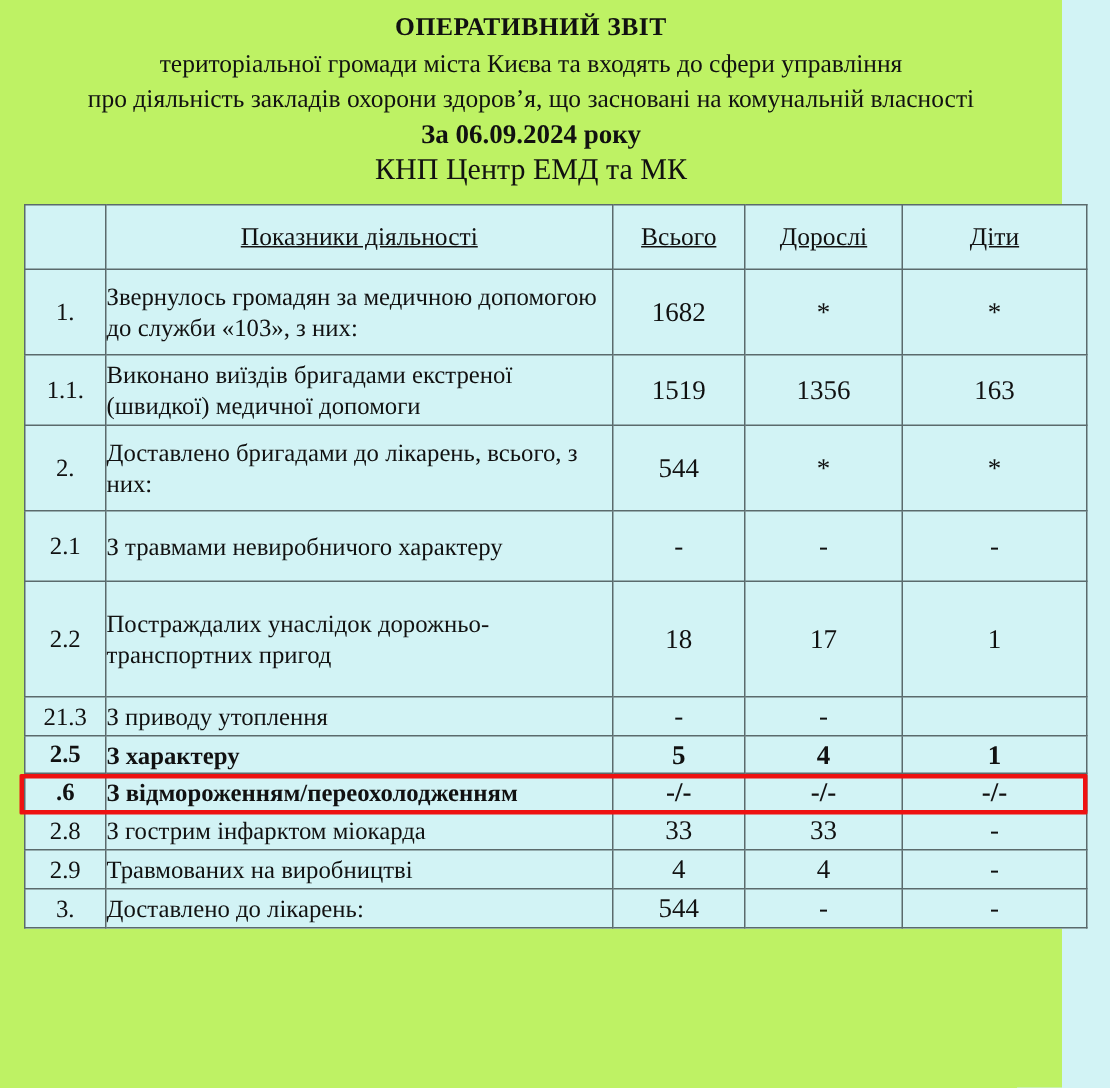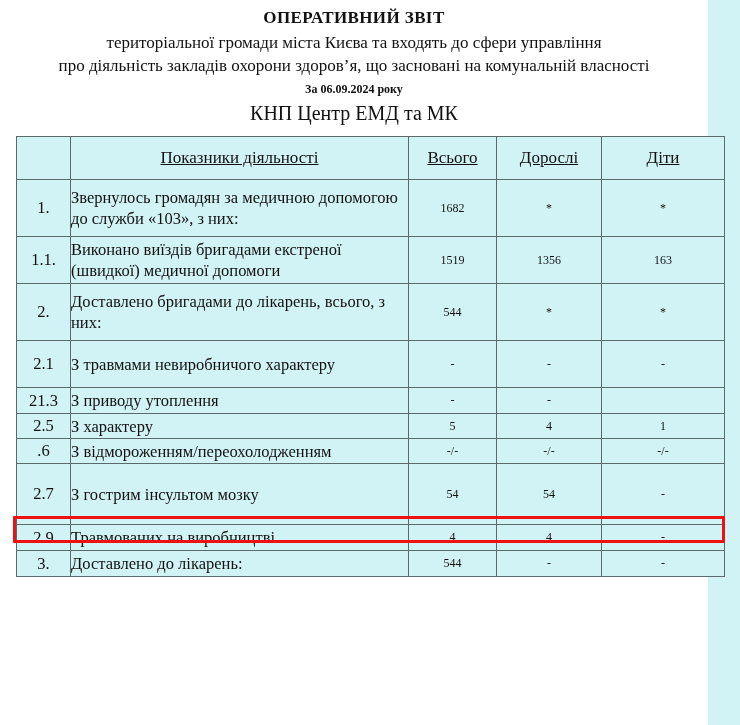--- a/index.html
+++ b/index.html
@@ -13,42 +13,42 @@
     overflow: hidden;
     font-family: "Liberation Serif", "DejaVu Serif", serif;
     color: #111111;
     -webkit-font-smoothing: none;
   }
 
   .page {
     position: relative;
     width: 708px;
     height: 725px;
-    background: #ffffff;
+    background: #bef264;
   }
 
   
   .header {
     padding-top: 7px;
     text-align: center;
   }
   .doc-title {
     font-size: 17px;
     font-weight: bold;
     letter-spacing: 0.4px;
     line-height: 22px;
     margin-bottom: 2px;
   }
   .subtitle-line {
     font-size: 17px;
     line-height: 23px;
     white-space: nowrap;
   }
   .date-line {
-    font-size: 12px;
+    font-size: 18px;
     font-weight: bold;
     line-height: 24px;
   }
   .org-line {
     font-size: 20px;
     line-height: 24px;
   }
 
   
   .table-wrap {
@@ -93,38 +93,38 @@
   .cell-name {
     text-align: left;
     font-size: 16.5px;
     vertical-align: top;
     padding: 3px 4px 0 7px;
     line-height: 21px;
     margin-left: 24px;
   }
   .cell-val {
     text-align: center;
-    font-size: 12px;
+    font-size: 18px;
     font-weight: bold;
     vertical-align: middle;
   }
 
   
   tr.compact .cell-num,
   tr.compact .cell-name {
     vertical-align: middle;
     padding-top: 0;
   }
 
   
   tr.h-tall   td { height: 56px; }
   tr.h-mid    td { height: 46px; }
   tr.h-tall2  td { height: 76px; }
   tr.h-short  td { height: 25px; }
-  tr.h-xshort td { height: 24px; }
+  tr.h-xshort td { height: 24px; font-weight: bold; }
   tr.h-med    td { height: 60px; }
 
   
   .highlight-box {
     position: absolute;
     left: -3px;
     width: 712px;
     border: 3px solid #ee1111;
     box-sizing: border-box;
     pointer-events: none;
@@ -184,20 +184,27 @@
             <td class="cell-val">*</td>
             <td class="cell-val">*</td>
           </tr>
           <tr class="h-mid">
             <td class="cell-num">2.1</td>
             <td class="cell-name">З травмами невиробничого характеру</td>
             <td class="cell-val">-</td>
             <td class="cell-val">-</td>
             <td class="cell-val">-</td>
           </tr>
+          <tr class="h-tall2">
+            <td class="cell-num">2.2</td>
+            <td class="cell-name">Постраждалих унаслідок дорожньо-транспортних пригод</td>
+            <td class="cell-val">18</td>
+            <td class="cell-val">17</td>
+            <td class="cell-val">1</td>
+          </tr>
           <tr class="h-short compact">
             <td class="cell-num">21.3</td>
             <td class="cell-name">З приводу утоплення</td>
             <td class="cell-val">-</td>
             <td class="cell-val">-</td>
             <td class="cell-val"></td>
           </tr>
           <tr class="h-xshort compact">
             <td class="cell-num">2.5</td>
             <td class="cell-name">З характеру</td>
@@ -205,25 +212,25 @@
             <td class="cell-val">4</td>
             <td class="cell-val">1</td>
           </tr>
           <tr class="h-xshort compact">
             <td class="cell-num">.6</td>
             <td class="cell-name">З відмороженням/переохолодженням</td>
             <td class="cell-val">-/-</td>
             <td class="cell-val">-/-</td>
             <td class="cell-val">-/-</td>
           </tr>
-          <tr class="h-med">
-            <td class="cell-num">2.7</td>
-            <td class="cell-name">З гострим інсультом мозку</td>
-            <td class="cell-val">54</td>
-            <td class="cell-val">54</td>
+          <tr class="h-short compact">
+            <td class="cell-num">2.8</td>
+            <td class="cell-name">З гострим інфарктом міокарда</td>
+            <td class="cell-val">33</td>
+            <td class="cell-val">33</td>
             <td class="cell-val">-</td>
           </tr>
           <tr class="h-short compact">
             <td class="cell-num">2.9</td>
             <td class="cell-name">Травмованих на виробництві</td>
             <td class="cell-val">4</td>
             <td class="cell-val">4</td>
             <td class="cell-val">-</td>
           </tr>
           <tr class="h-short compact">

